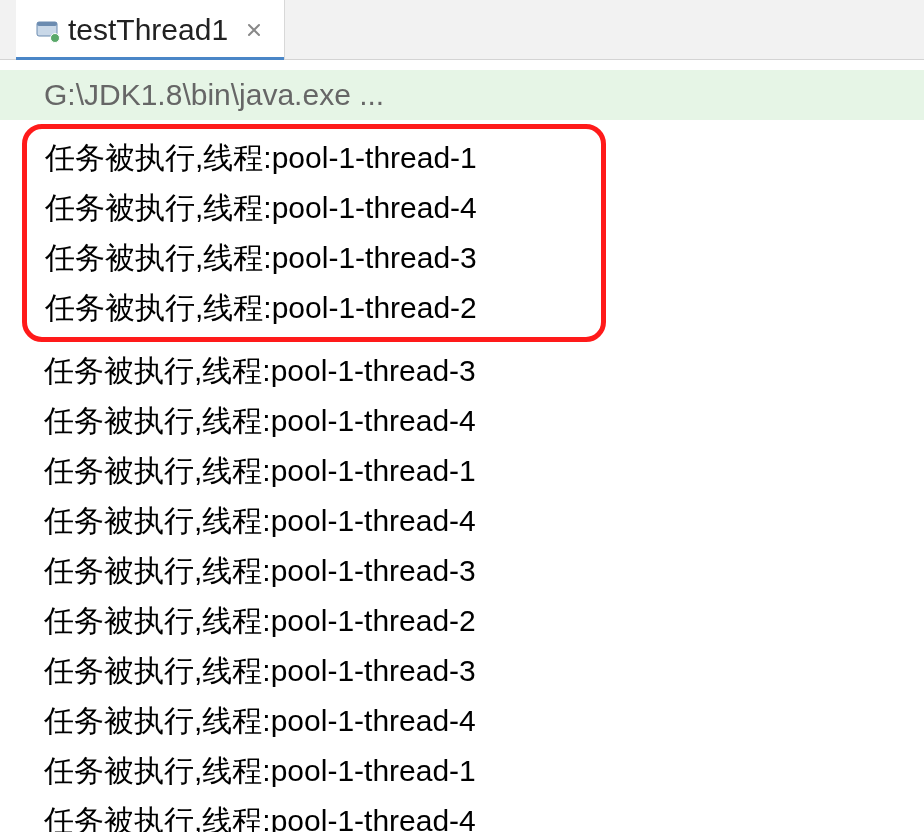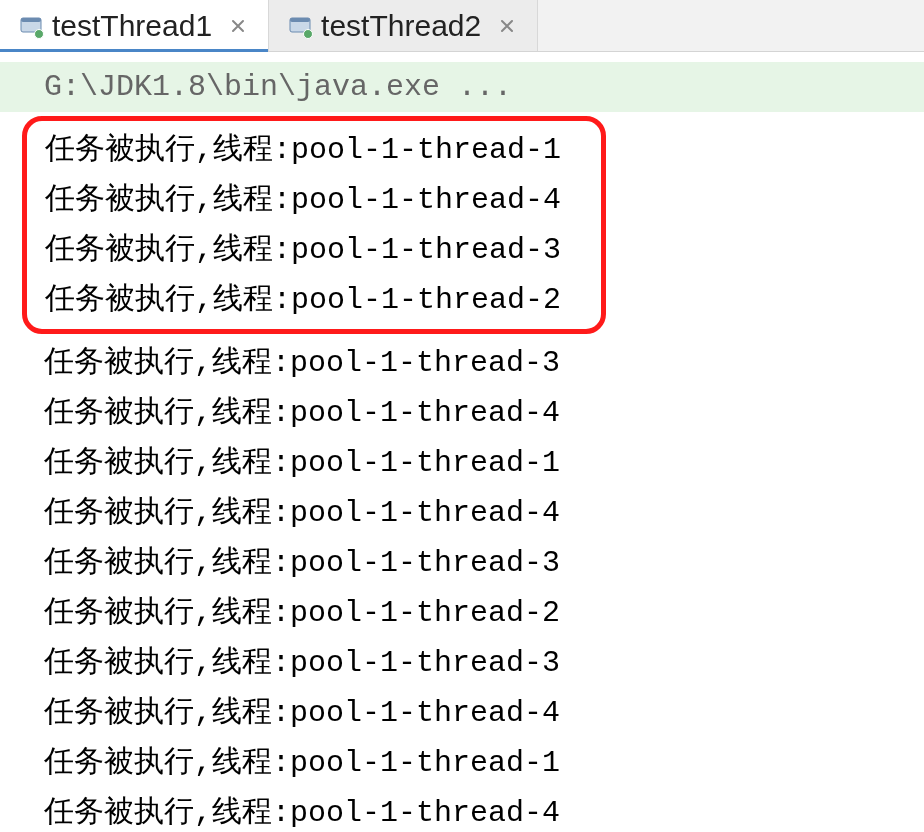--- a/index.html
+++ b/index.html
@@ -9,24 +9,25 @@
   }
   body {
     font-family: "Segoe UI", Arial, sans-serif;
     background: #ffffff;
     width: 924px;
     height: 832px;
     overflow: hidden;
   }
   .tab-bar {
     display: flex;
-    height: 52px;
+    height: 60px;
     background: #f2f2f2;
     border-bottom: 1px solid #d4d4d4;
     align-items: stretch;
+    padding-left: 16px;
   }
   .tab {
     display: flex;
     align-items: center;
     gap: 10px;
     padding: 0 20px;
     background: #ececec;
     border-right: 1px solid #d8d8d8;
     font-size: 30px;
     color: #222;
@@ -71,21 +72,21 @@
     align-items: center;
     justify-content: center;
     color: #7a7a7a;
     margin-left: 6px;
     cursor: pointer;
   }
   .console {
     padding: 10px 0 0 0;
   }
   .line {
-    font-family: Liberation Mono, monospace;
+    font-family: Liberation Sans, sans-serif;
     font-size: 30px;
     line-height: 50px;
     padding-left: 44px;
     white-space: pre;
     color: #000;
   }
   .line.header {
     background: #e6f5e6;
     color: #666;
     margin-bottom: 2px;
@@ -116,35 +117,20 @@
     </span>
     <span>testThread1</span>
     <span class="tab-close">
       <svg width="14" height="14" viewBox="0 0 14 14">
           <path d="M2 2 L12 12 M12 2 L2 12" stroke="#888" stroke-width="2" stroke-linecap="round"></path>
         </svg>
     </span>
   </div>
 
 
-  <div class="tab">
-    <span class="tab-icon">
-      <svg width="22" height="22" viewBox="0 0 22 22">
-        <rect x="1" y="3" width="20" height="14" rx="2" fill="#c9d8e8" stroke="#6b8bb0" stroke-width="1"></rect>
-        <rect x="1" y="3" width="20" height="4" rx="2" fill="#6b8bb0"></rect>
-      </svg>
-      <span class="status-dot"></span>
-    </span>
-    <span>testThread2</span>
-    <span class="tab-close">
-      <svg width="14" height="14" viewBox="0 0 14 14">
-          <path d="M2 2 L12 12 M12 2 L2 12" stroke="#888" stroke-width="2" stroke-linecap="round"></path>
-        </svg>
-    </span>
-  </div>
 
 </div>
 
 <div class="console">
   <div class="line header">G:\JDK1.8\bin\java.exe ...</div>
 
   <div class="highlight-box">
     <div class="line">任务被执行,线程:pool-1-thread-1</div>
     <div class="line">任务被执行,线程:pool-1-thread-4</div>
     <div class="line">任务被执行,线程:pool-1-thread-3</div>

